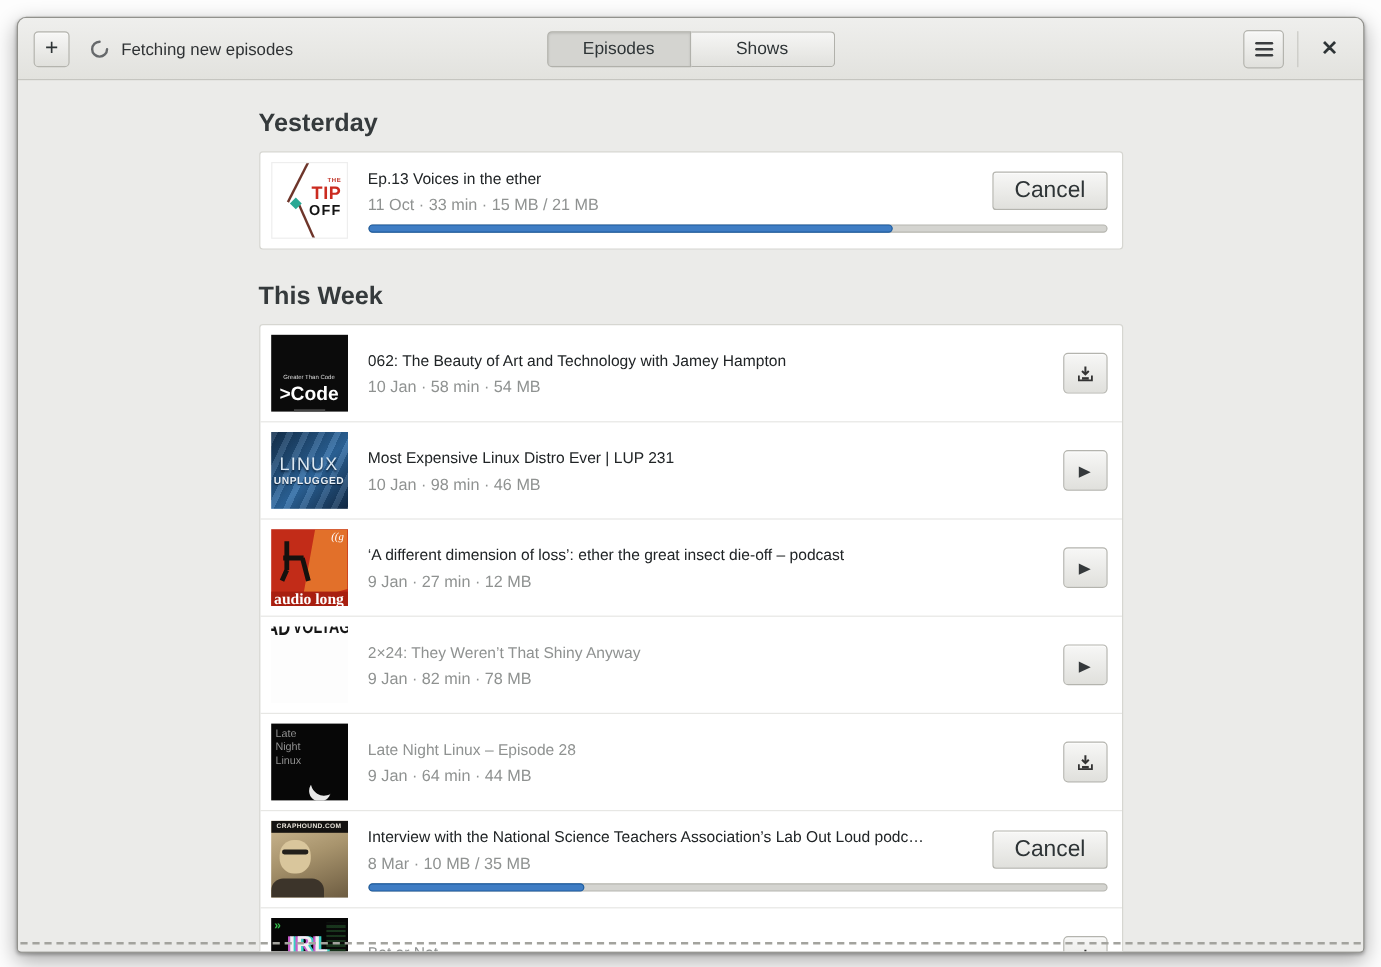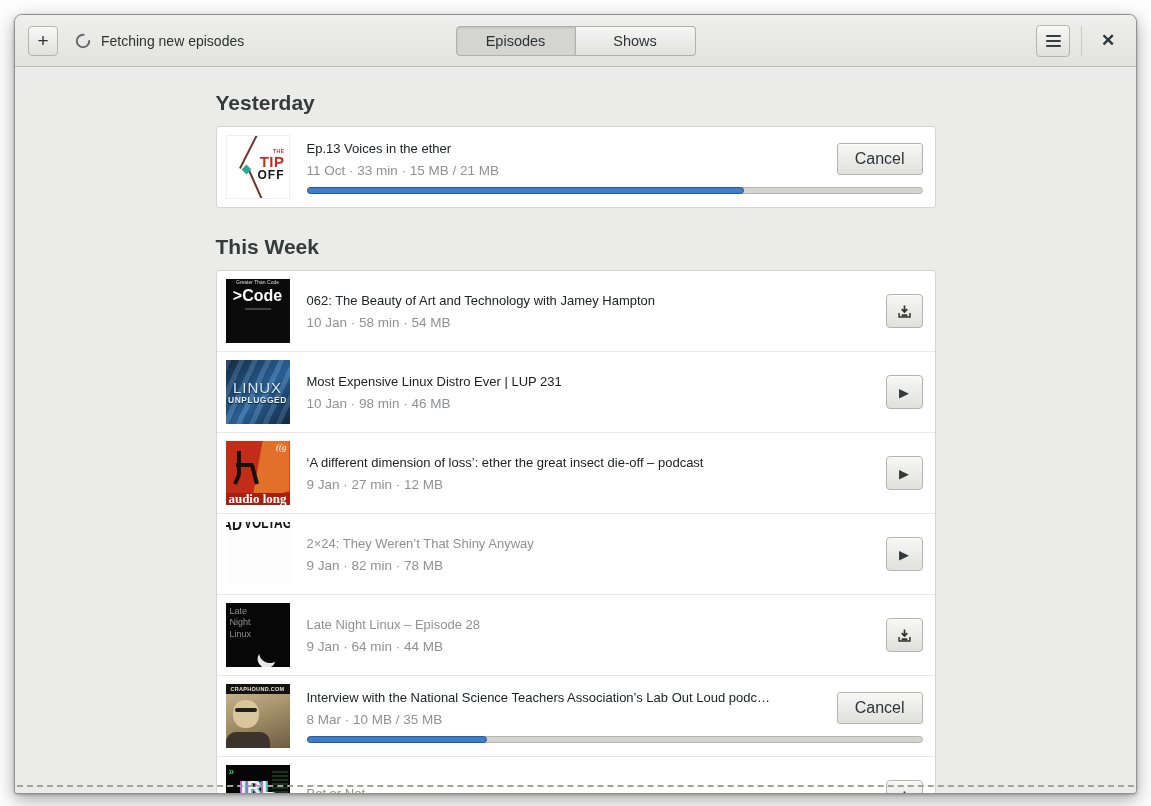--- a/index.html
+++ b/index.html
@@ -40,42 +40,42 @@
 
   .row { display:flex; align-items:center; padding:8px 12px 8px 9px; position:relative; }
   .row + .row { border-top:1px solid #e7e7e4; }
   .art { width:64px; height:64px; flex:none; margin-right:17px; position:relative; overflow:hidden; }
   .row-body { flex:1; min-width:0; }
   .ep-title { font-size:13px; color:#202426; margin-bottom:7px; white-space:nowrap; overflow:hidden; }
   .ep-title.played { color:#8f9291; }
   .ep-meta { font-size:13.5px; color:#8f9291; }
   .icon-btn { width:37px; height:34px; margin-left:14px; flex:none; font-size:13px; }
   .icon-btn .play-glyph { color:#35393b; font-size:13px; transform:scaleY(.95); }
-  .text-btn { height:32px; padding:12px 17px; font-size:16px; margin-left:14px; flex:none; border-radius:3px; }
+  .text-btn { height:32px; padding:12px 17px; font-size:19px; margin-left:14px; flex:none; border-radius:3px; }
 
   .dl-row .row-body { display:flex; flex-direction:column; justify-content:center; }
   .dl-top { display:flex; align-items:center; }
   .dl-text { flex:1; min-width:0; }
   .progress { margin-top:9px; height:7px; background:#d4d4d0; border:1px solid #b6b6b0; border-radius:4px; position:relative; }
   .progress-fill { position:absolute; left:-1px; top:-1px; bottom:-1px; background:#3f7dc4; border:1px solid #1f5d9f; border-radius:4px; }
 
   .undershoot { position:absolute; left:2px; right:2px; bottom:6px; border-top:2px dashed #a3a39e; }
 
   
   .art-tipoff { background:#fff; border:1px solid #eee; }
   .to-l1,.to-l2 { position:absolute; width:2px; background:#6e352a; }
   .to-l1 { height:42px; left:31px; top:-5px; transform:rotate(27deg); transform-origin:top center; }
   .to-l2 { height:42px; left:20px; top:32px; transform:rotate(-24deg); transform-origin:top center; }
   .to-diamond { position:absolute; width:7px; height:7px; background:#2ba894; left:16px; top:30px; transform:rotate(45deg); }
   .to-text { position:absolute; left:31px; top:13px; line-height:1;text-align:right; }
   .to-the { font-size:5px; color:#c03428; font-weight:bold; letter-spacing:.5px; }
   .to-tip { font-size:15px; font-weight:bold; color:#cb2b20; letter-spacing:.5px; }
   .to-off { font-size:12px; font-weight:bold; color:#141414; letter-spacing:1px; }
 
-  .art-gtc { background:#0b0b0b; display:flex; flex-direction:column; align-items:center; justify-content:flex-start; }
+  .art-gtc { background:#0b0b0b; display:flex; flex-direction:column; align-items:center; justify-content:flex-end; }
   .gtc-top { font-size:5px; color:#dcdcdc; margin-bottom:2px; }
   .gtc-main { font-size:16px; font-weight:bold; color:#fff; }
   .gtc-sub { width:26px; height:2px; background:#444; margin-top:3px; }
 
   .art-lup { background:
       repeating-linear-gradient(115deg, rgba(255,255,255,.10) 0 5px, rgba(0,0,0,.12) 5px 12px),
       linear-gradient(135deg,#14314f,#2f6ca6 55%,#122c4a); display:flex; flex-direction:column; align-items:center; justify-content:center; }
   .lup-1 { font-size:15px; color:#dce8f2; letter-spacing:1px; font-weight:300; text-shadow:0 1px 2px #0a1c30; }
   .lup-2 { font-size:8.5px; font-weight:bold; color:#e8eff6; letter-spacing:.5px; text-shadow:0 1px 1px #0a1c30; margin-top:-1px; }
 

